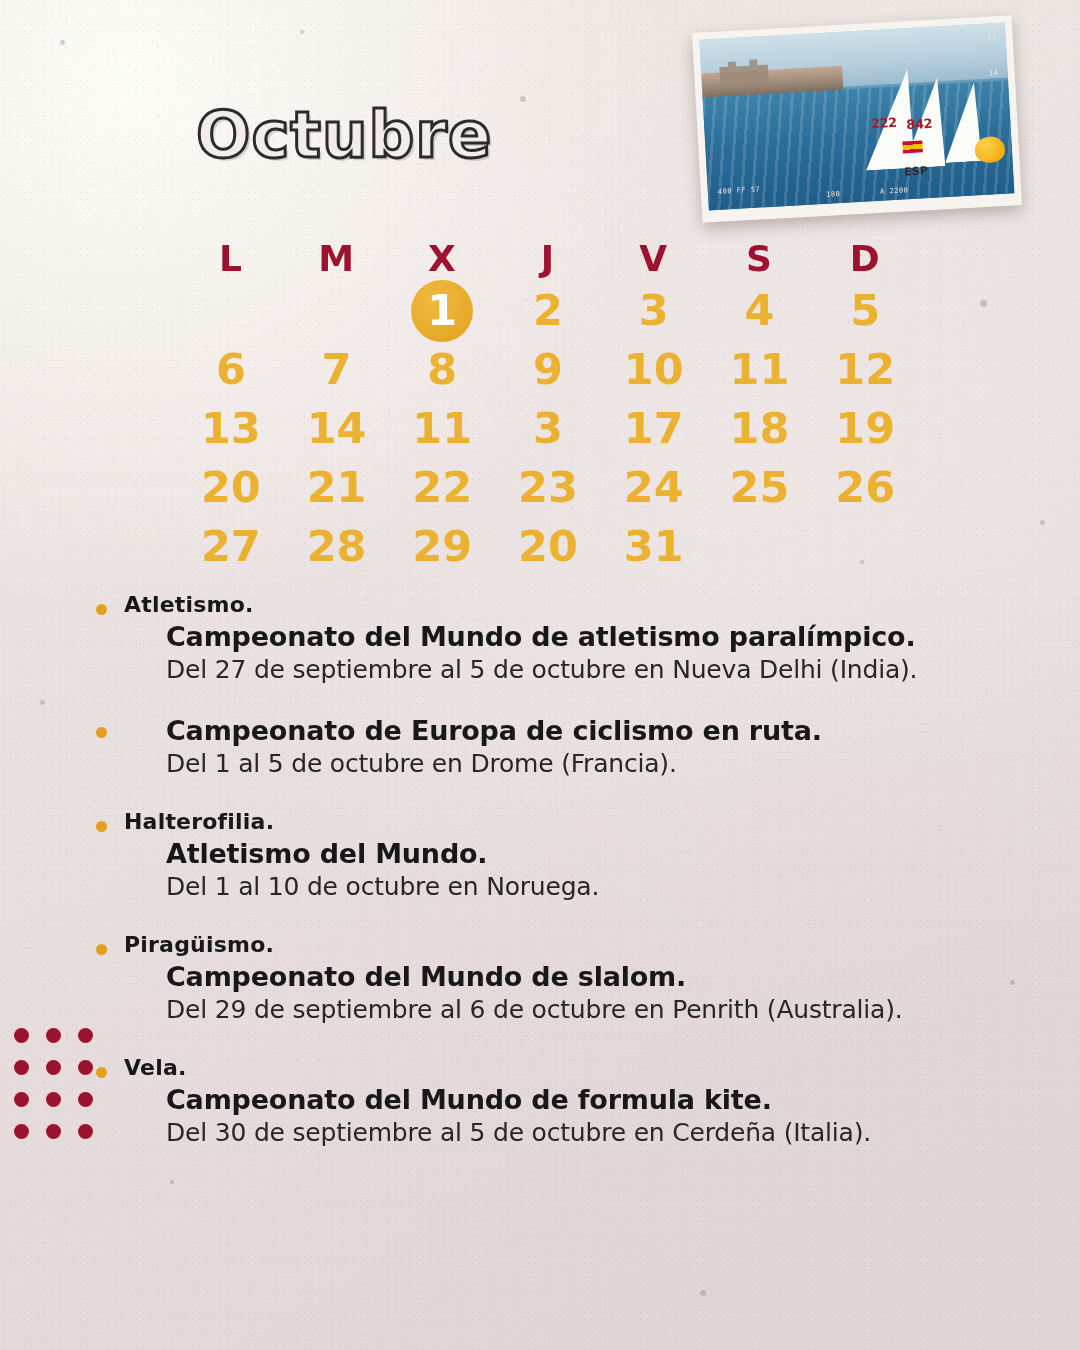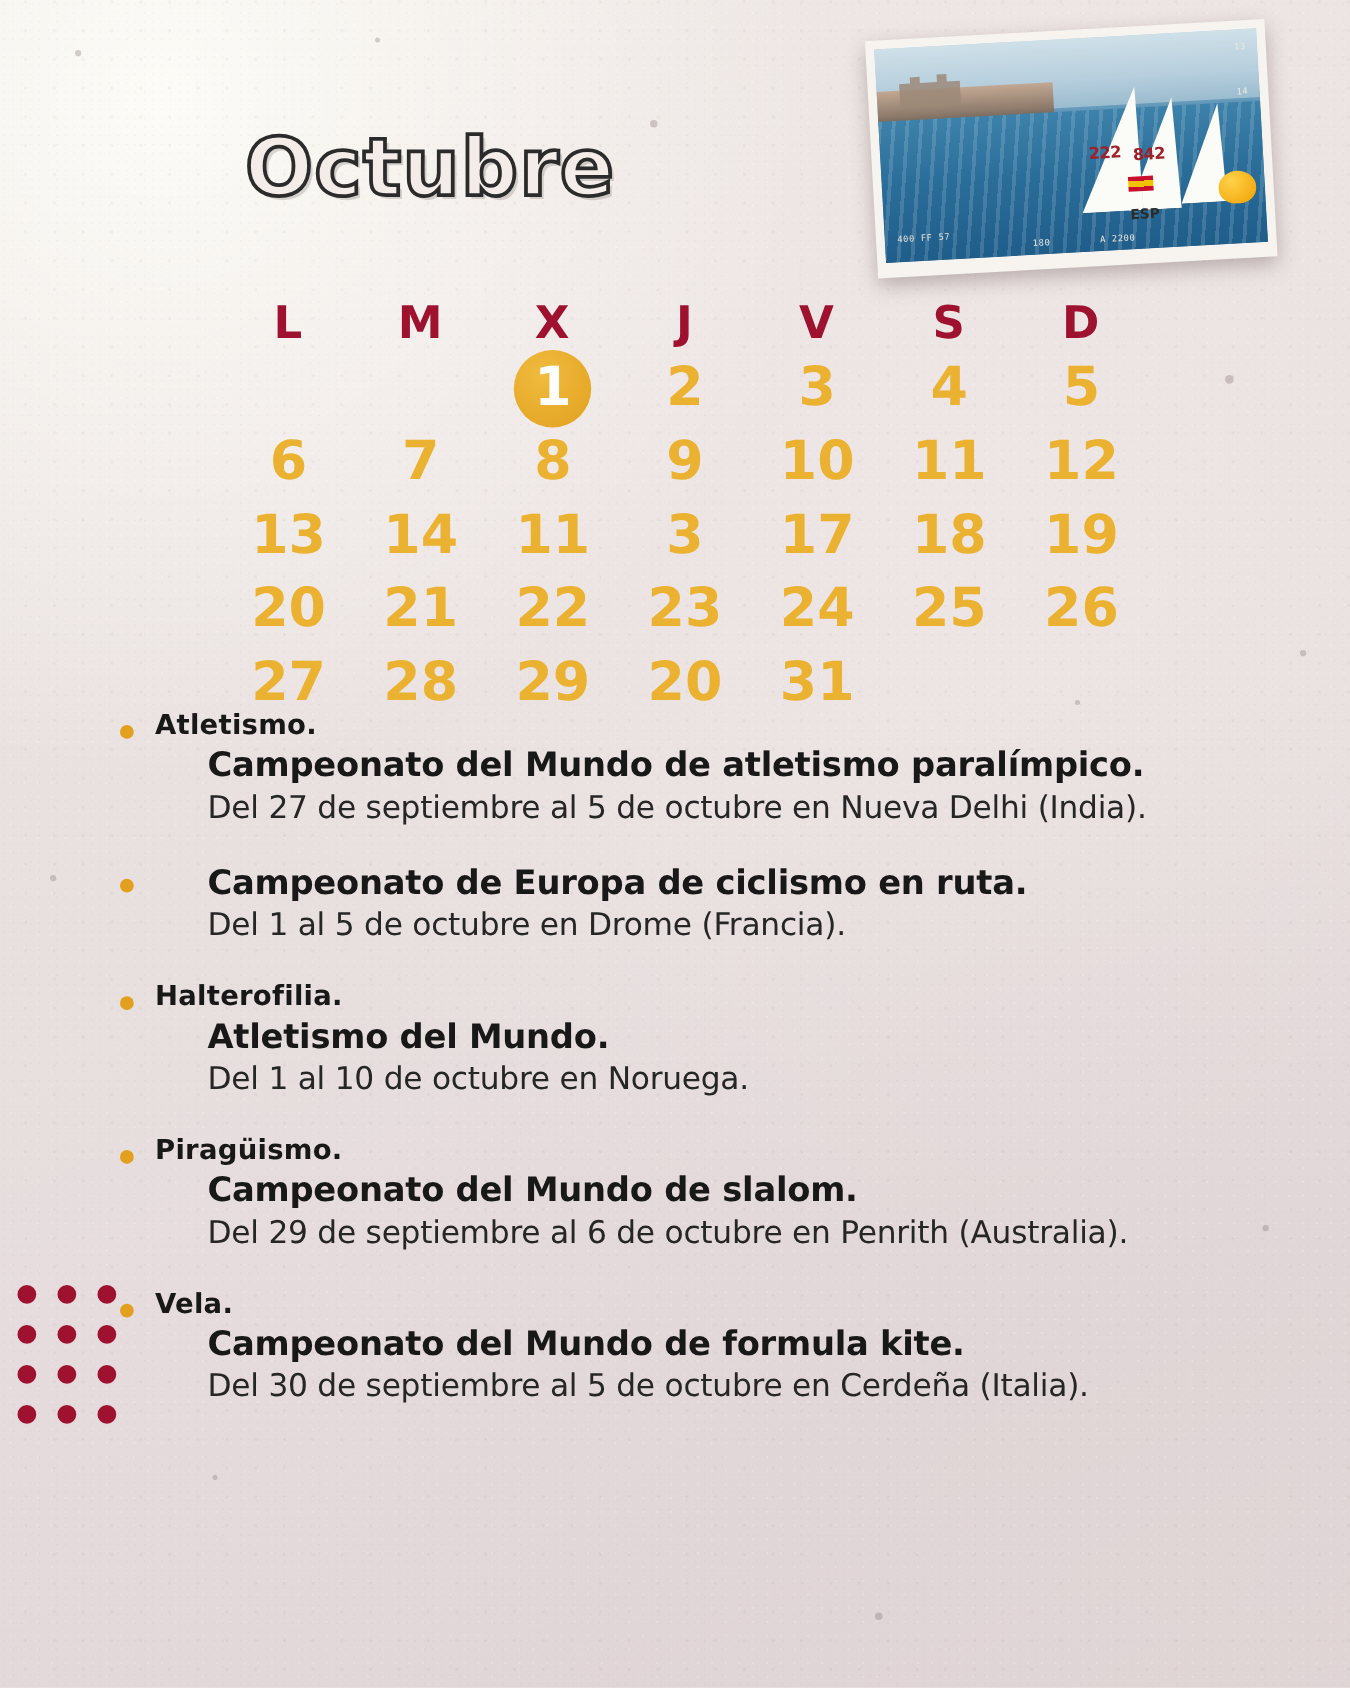--- a/index.html
+++ b/index.html
@@ -195,21 +195,21 @@
     background: radial-gradient(circle at 38% 32%, #f0bb3f, #e2a01e);
     border-radius: 50%;
     z-index: -1;
   }
   .day.today span { position: relative; z-index: 2; }
 
   
   .events {
     position: absolute;
     left: 96px;
-    top: 568px;
+    top: 592px;
     width: 940px;
   }
   .event {
     position: relative;
     padding-left: 28px;
     margin-bottom: 31px;
   }
   .event::before {
     content: "";
     position: absolute;

